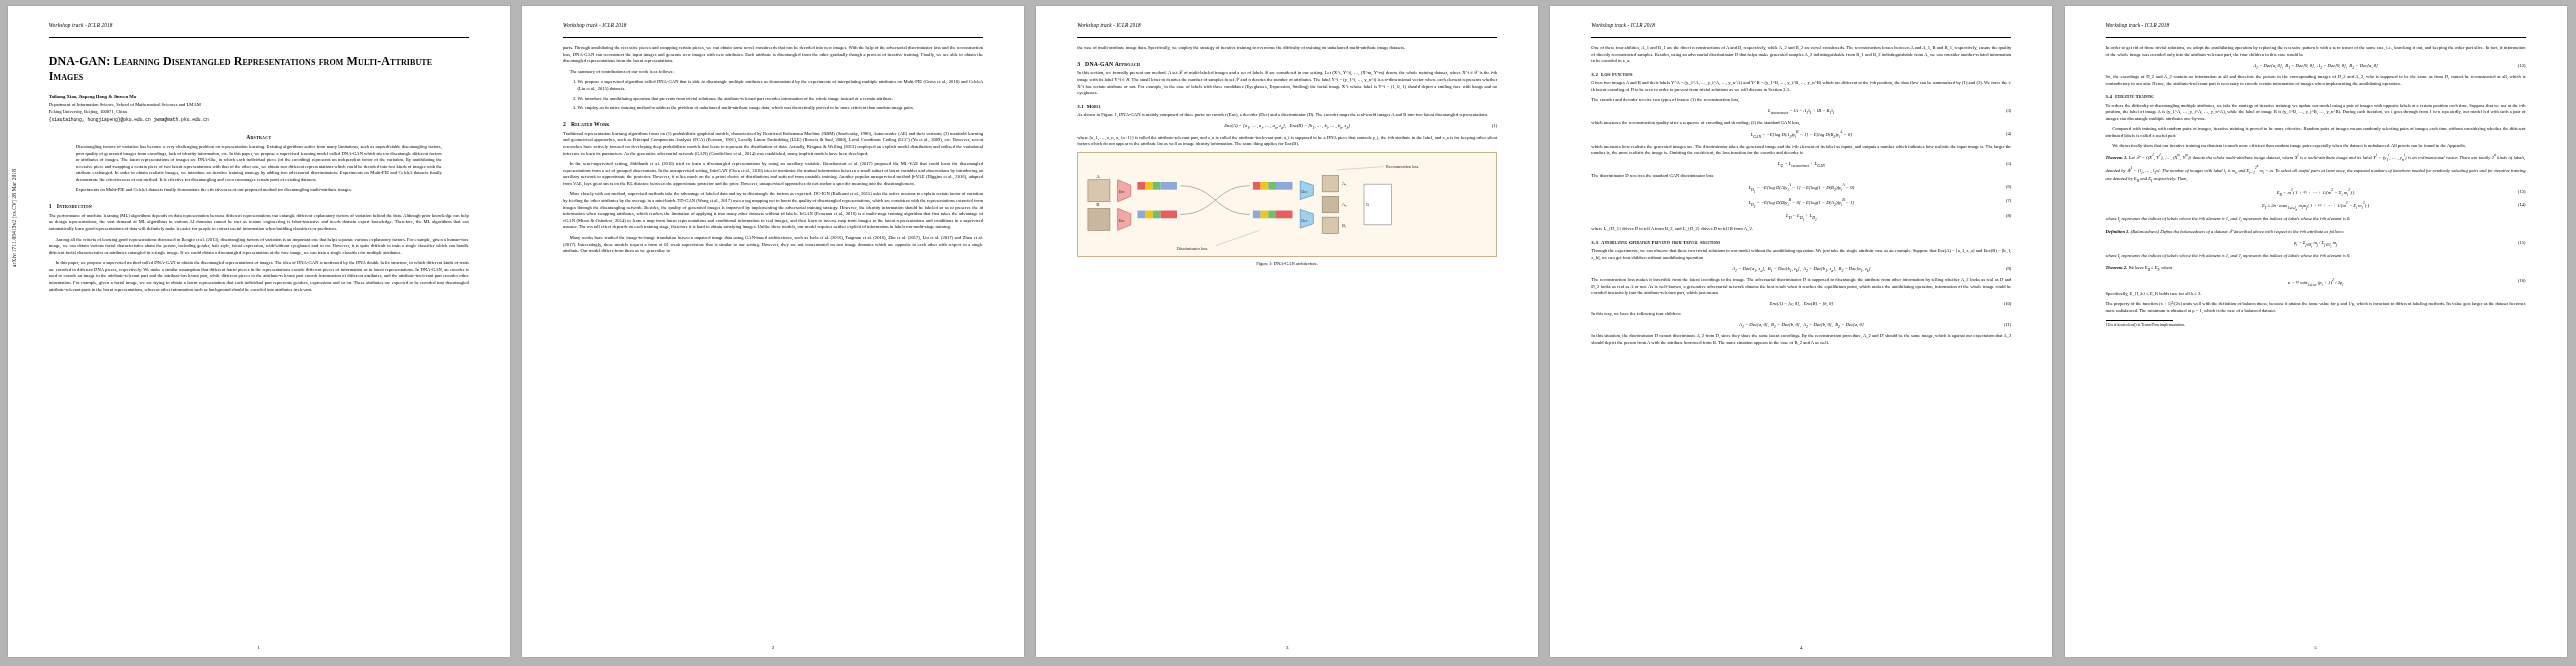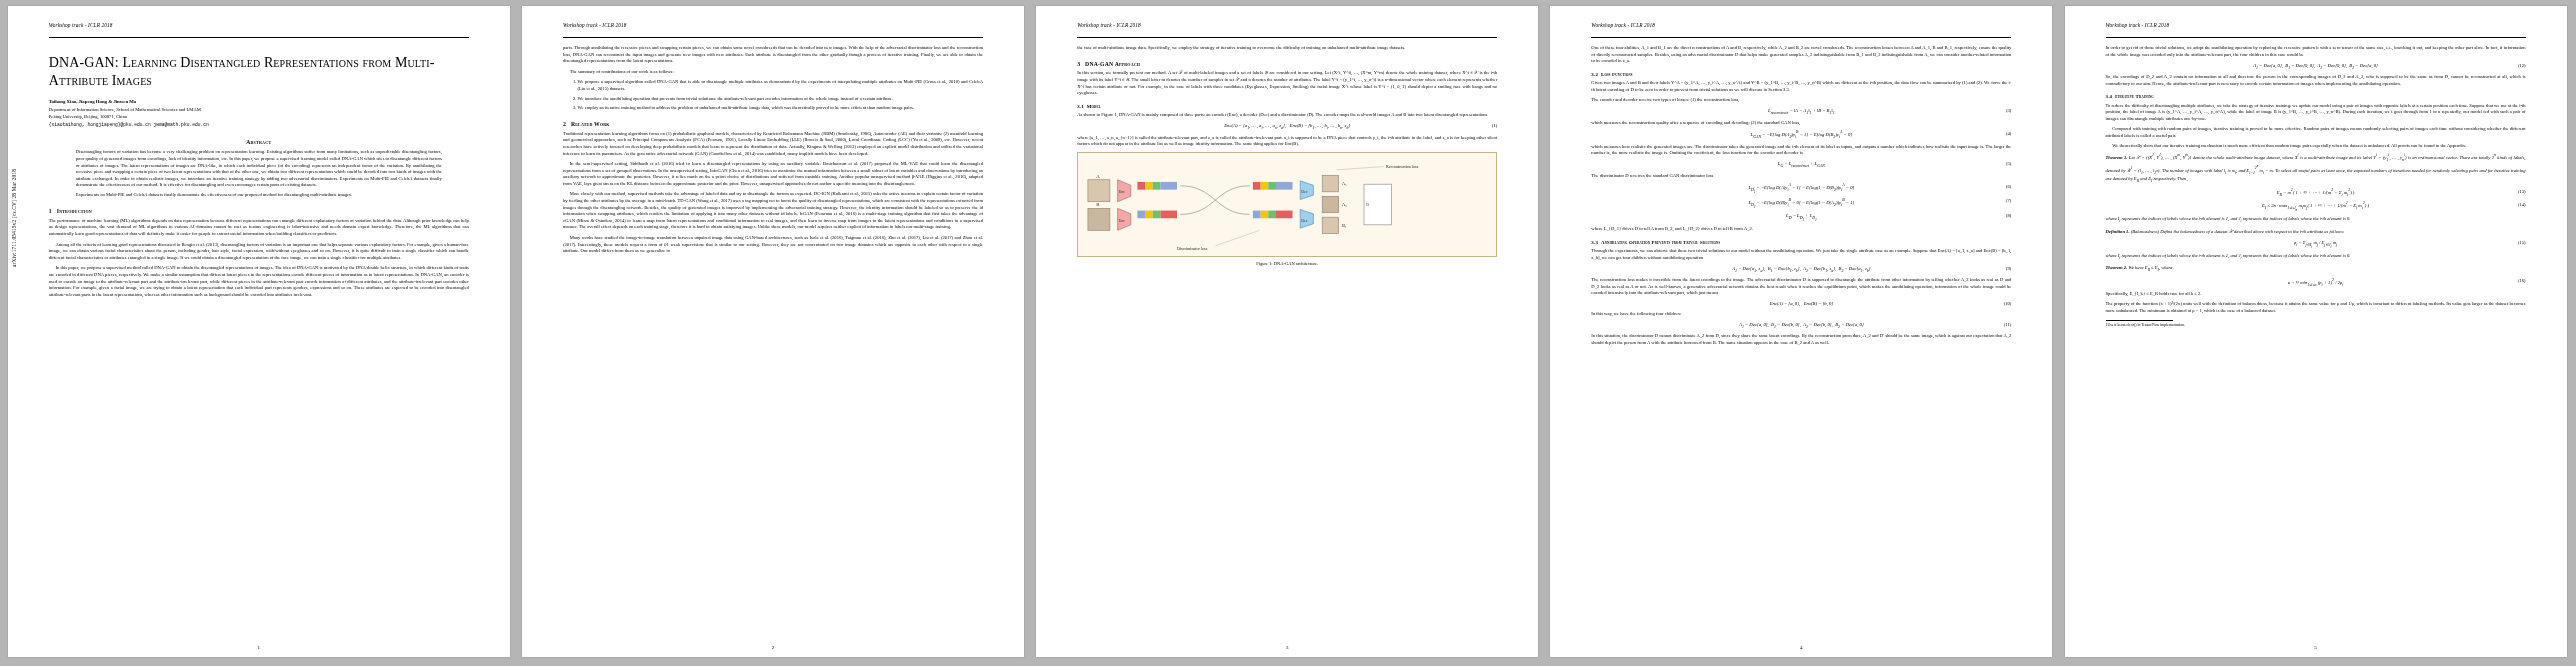--- a/index.html
+++ b/index.html
@@ -68,22 +68,22 @@
     transform: rotate(-90deg);
     transform-origin: left top;
     font-size: 5.3px;
     letter-spacing: 0.2px;
     white-space: nowrap;
     font-family: "Liberation Serif", serif;
     color: #000;
   }
   
   .title {
-    font-size: 14px;
-    font-weight: normal;
+    font-size: 12px;
+    font-weight: bold;
     line-height: 1.28;
     margin: 15.6px 0 9px 0;
     font-variant: small-caps;
     letter-spacing: 0.1px;
   }
   .authors {
     font-size: 4.8px;
     font-weight: bold;
     line-height: 1.45;
     margin-bottom: 1.1px;

